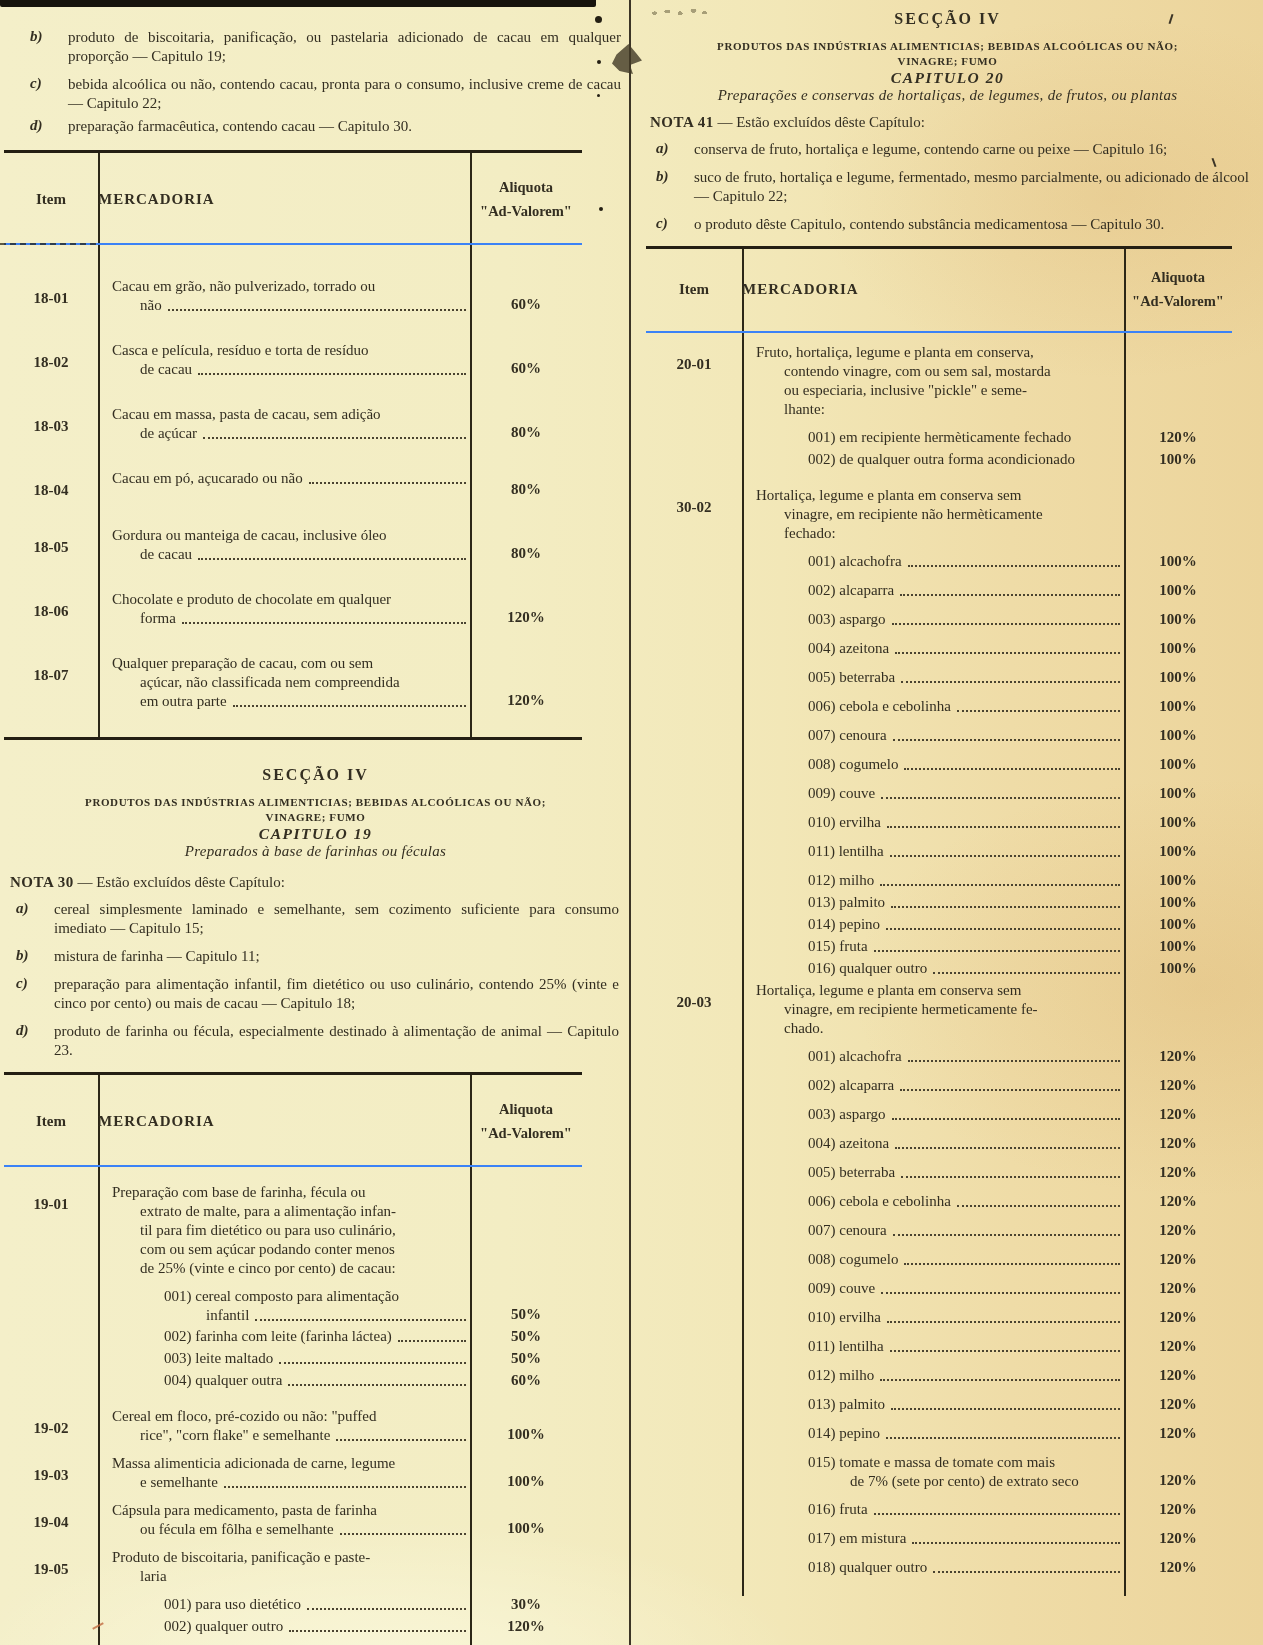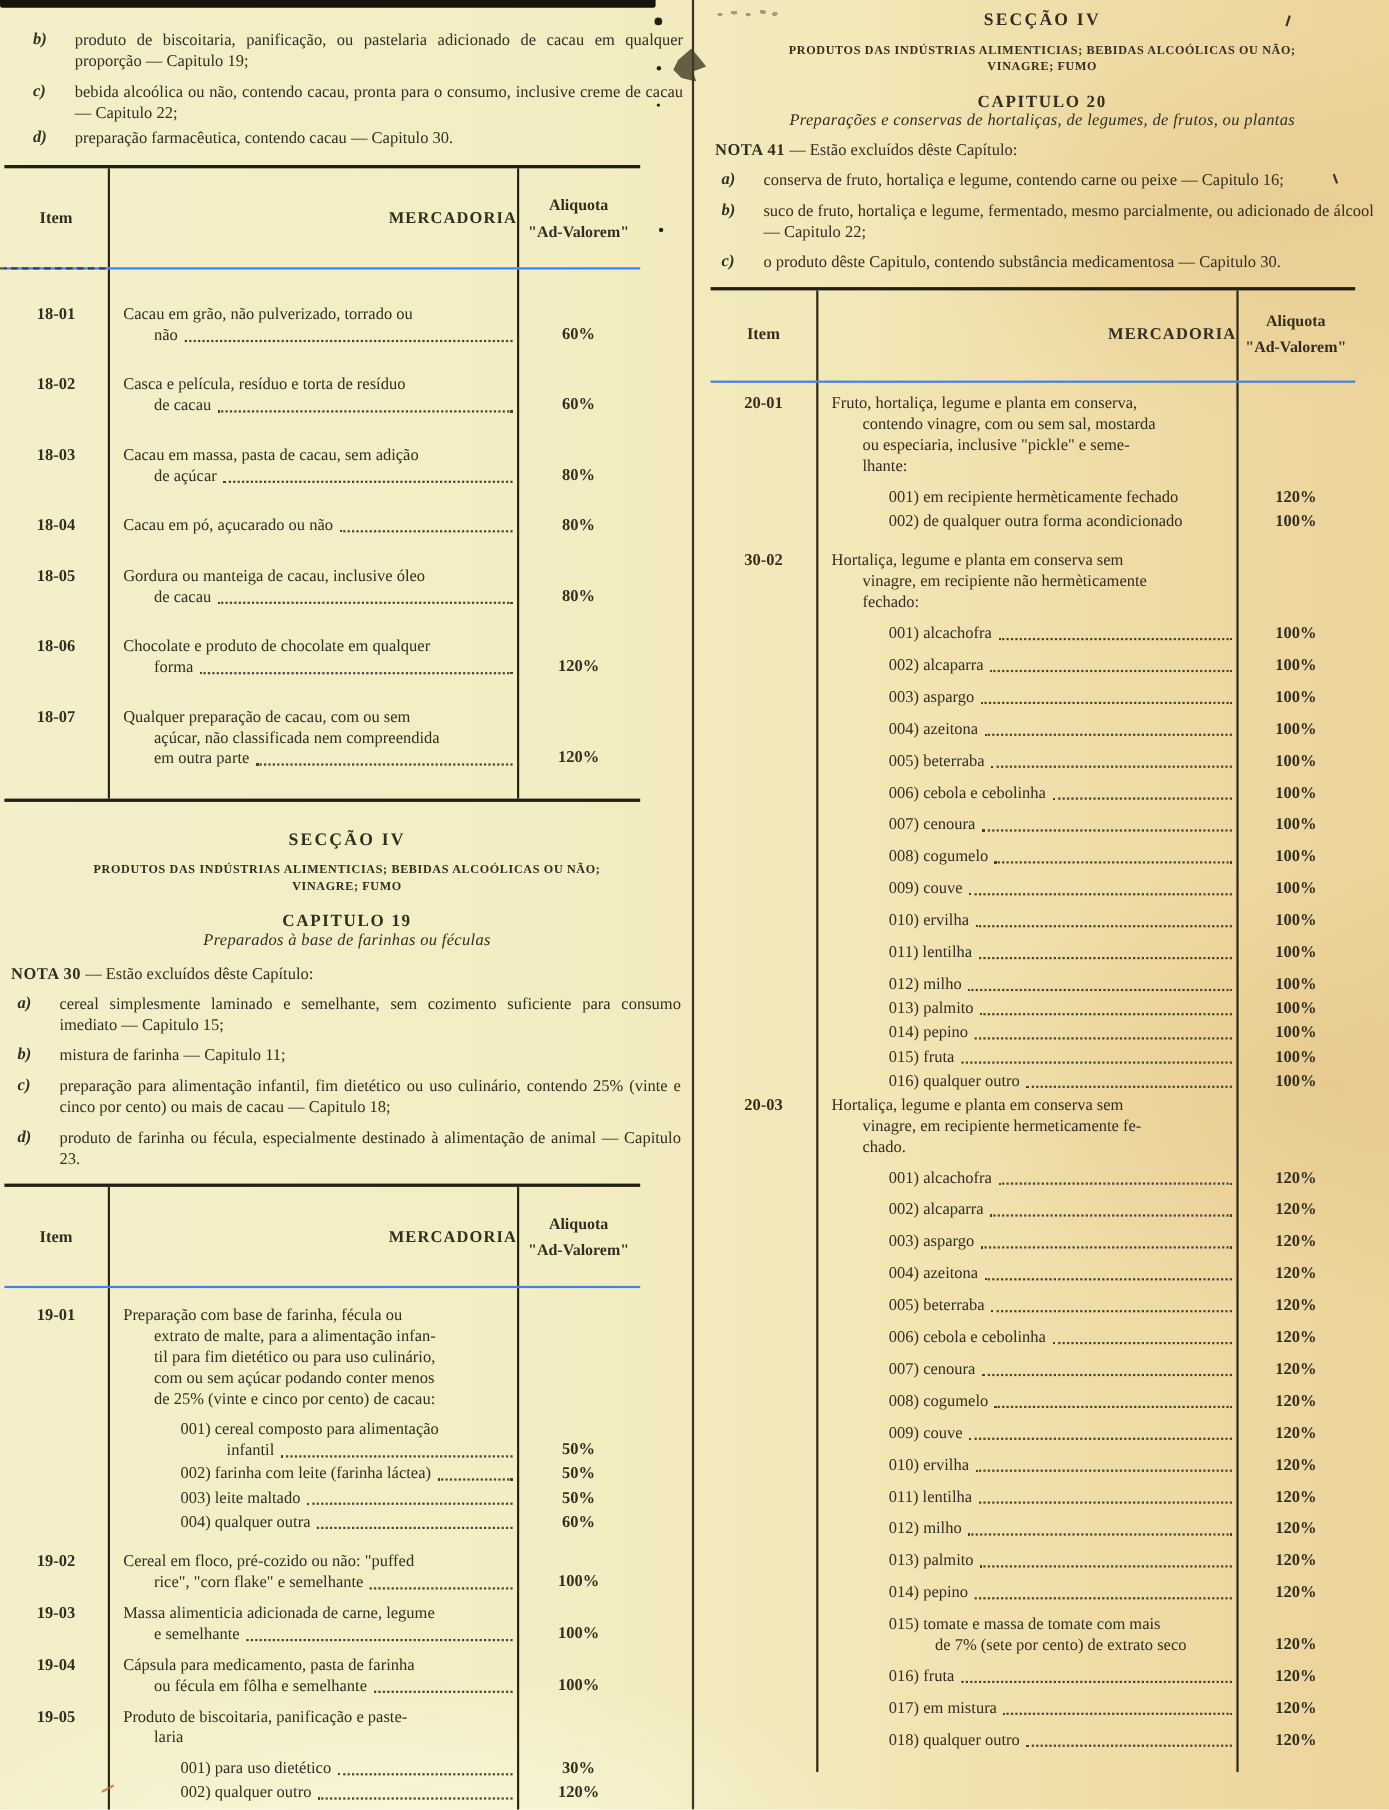--- a/index.html
+++ b/index.html
@@ -22,50 +22,50 @@
   
   .intro{padding:16px 4px 0 24px;}
   .list-item{display:flex;margin-top:10px;}
   .li-label{width:44px;flex:0 0 44px;font-weight:bold;font-style:italic;font-size:15px;padding-left:6px;box-sizing:border-box;}
   .li-text{flex:1;font-size:15px;line-height:19px;text-align:justify;padding-right:6px;}
   .tight-top{margin-top:4px;}
 
   .sec-block{text-align:center;}
   .sec-title{font-weight:bold;font-size:16px;letter-spacing:2px;}
   .sec-sub{font-weight:bold;font-size:11px;letter-spacing:.6px;line-height:15px;margin-top:11px;}
-  .chap{font-weight:bold;font-size:15.5px;letter-spacing:1.5px;margin-top:15px;}
+  .chap{font-weight:bold;font-style:italic;font-size:15.5px;letter-spacing:1.5px;}
   .chap-sub{font-style:italic;font-size:15px;letter-spacing:.3px;}
   .note-line{font-size:15px;margin-top:14px;text-align:left;}
   .note-label{font-weight:bold;letter-spacing:.5px;}
   .note-items{text-align:left;}
   .note-items .list-item{margin-top:9px;}
 
   
   .ttable{position:relative;border-top:3px solid #241f13;}
   .t-left{margin-left:4px;width:578px;--c1:94px;--c2:372px;}
   .t-right{margin-left:14px;width:586px;--c1:96px;--c2:382px;}
   .thead{position:relative;height:90px;border-bottom:2px solid #3b82f6;}
   .t-right .thead{height:82px;}
   .h-item{position:absolute;left:0;width:var(--c1);top:38px;text-align:center;font-weight:bold;font-size:15px;}
   .t-right .h-item{top:32px;}
-  .h-merc{position:absolute;left:var(--c1);width:var(--c2);top:38px;text-align:right;font-weight:bold;font-size:15px;letter-spacing:1px;}
+  .h-merc{position:absolute;left:var(--c1);width:var(--c2);top:38px;text-align:left;font-weight:bold;font-size:15px;letter-spacing:1px;}
   .t-right .h-merc{top:32px;}
   .h-rate{position:absolute;left:calc(var(--c1) + var(--c2));right:0;top:22px;text-align:center;font-weight:bold;font-size:14.5px;line-height:24px;}
   .t-right .h-rate{top:16px;}
   .vline{position:absolute;top:0;bottom:0;width:2px;background:#2c2717;}
   .v1{left:var(--c1);} .v2{left:calc(var(--c1) + var(--c2));}
   .tbody{position:relative;}
   .tb18{padding:32px 0 26px;}
   .tb19{padding:16px 0 24px;}
   .tb20{padding:10px 0 18px;}
   .b-heavy{border-bottom:3px solid #241f13;}
   .b-heavier{border-bottom:4px solid #241f13;}
 
   .trow{display:flex;align-items:stretch;}
-  .c-item{width:var(--c1);flex:0 0 var(--c1);text-align:center;font-weight:bold;font-size:15px;line-height:19px;}
+  .c-item{width:var(--c1);flex:0 0 var(--c1);text-align:center;font-weight:bold;font-size:15px;line-height:19px;margin-top:12px;}
   .c-desc{width:var(--c2);flex:0 0 var(--c2);box-sizing:border-box;font-size:15px;line-height:19px;padding:0 2px 0 14px;}
   .c-rate{flex:1;display:flex;align-items:flex-end;justify-content:center;font-weight:bold;font-size:15px;line-height:19px;padding-bottom:1px;}
   .dl{display:flex;}
   .dl.cont{padding-left:28px;}
   .trow.sub .c-desc{padding-left:66px;}
   .trow.sub .dl.cont{padding-left:42px;}
   .lead{flex:1;min-width:10px;border-bottom:2px dotted #4a4330;margin:0 2px 4px 6px;}
   .g-xs{margin-top:2px;} .g-sm{margin-top:9px;} .g-md{margin-top:16px;} .g-lg{margin-top:26px;}
 
   

